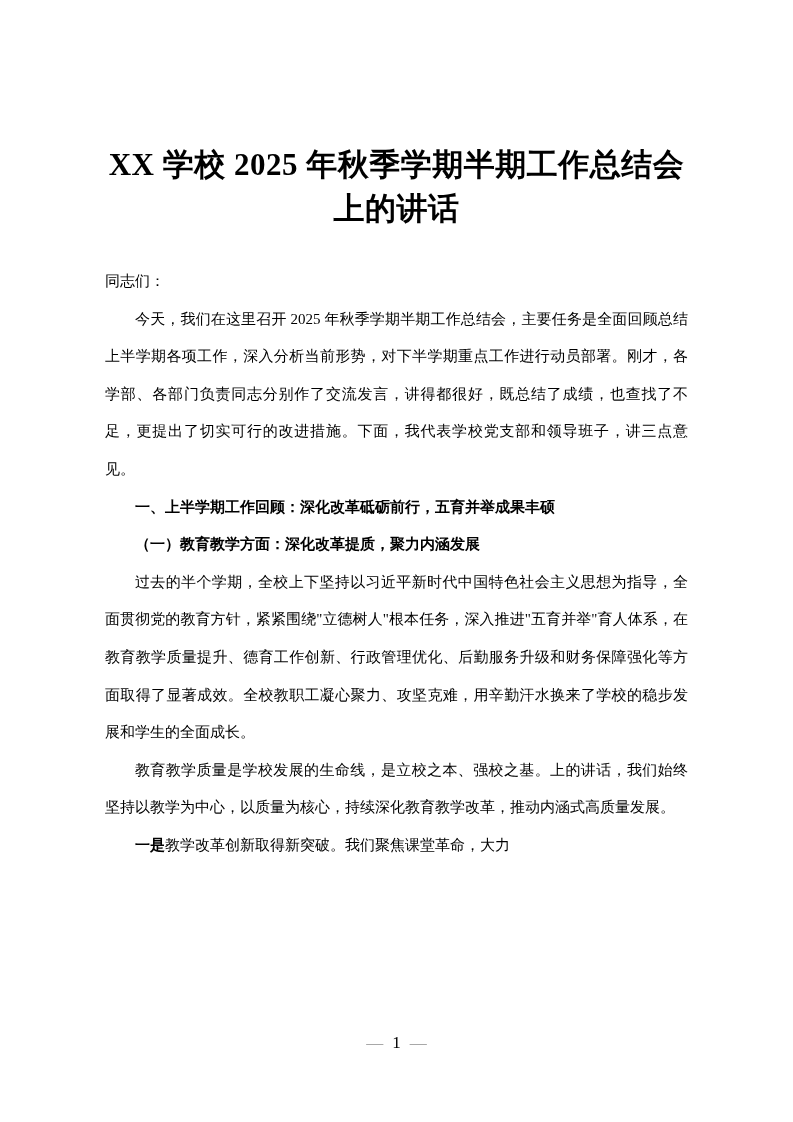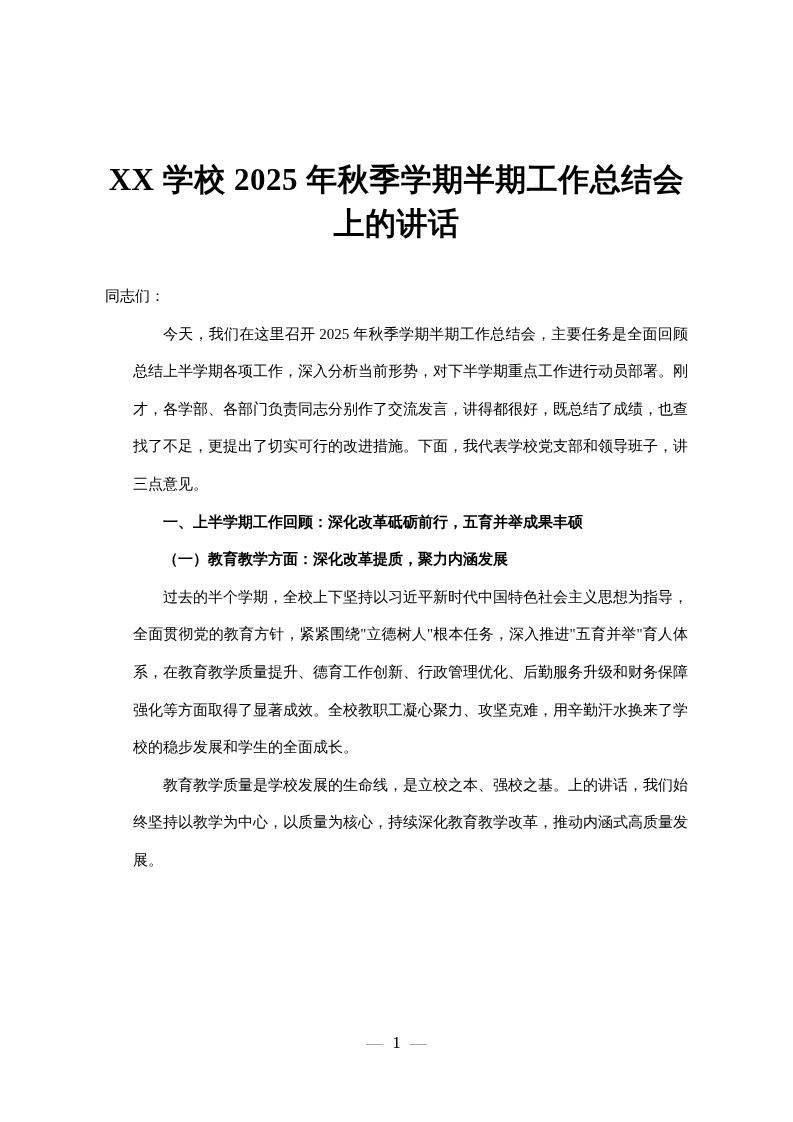--- a/index.html
+++ b/index.html
@@ -16,21 +16,21 @@
     position: relative;
     width: 793px;
     height: 1122px;
     background: #ffffff;
     color: #000000;
     font-family: "Liberation Serif", "DejaVu Serif", serif;
   }
   .content {
     position: absolute;
     left: 105px;
-    top: 158px;
+    top: 143px;
     width: 583px;
   }
   .title {
     margin: 0 0 32px 0;
     font-size: 31px;
     line-height: 44px;
     font-weight: 700;
     text-align: center;
     letter-spacing: 0.5px;
   }
@@ -42,21 +42,20 @@
   .para {
     margin: 0;
     font-size: 15px;
     line-height: 37.6px;
     text-align: justify;
     letter-spacing: 0;
     word-break: break-all;
   }
   .para {
     text-indent: 2em;
-    margin-left: 28px;
   }
   .heading {
     font-weight: 700;
   }
   .lead {
     font-weight: 700;
   }
   .footer {
     position: absolute;
     left: 0;
@@ -90,19 +89,20 @@
     <p class="para">今天，我们在这里召开 2025 年秋季学期半期工作总结会，主要任务是全面回顾总结上半学期各项工作，深入分析当前形势，对下半学期重点工作进行动员部署。刚才，各学部、各部门负责同志分别作了交流发言，讲得都很好，既总结了成绩，也查找了不足，更提出了切实可行的改进措施。下面，我代表学校党支部和领导班子，讲三点意见。</p>
 
     <p class="para heading">一、上半学期工作回顾：深化改革砥砺前行，五育并举成果丰硕</p>
 
     <p class="para heading">（一）教育教学方面：深化改革提质，聚力内涵发展</p>
 
     <p class="para">过去的半个学期，全校上下坚持以习近平新时代中国特色社会主义思想为指导，全面贯彻党的教育方针，紧紧围绕"立德树人"根本任务，深入推进"五育并举"育人体系，在教育教学质量提升、德育工作创新、行政管理优化、后勤服务升级和财务保障强化等方面取得了显著成效。全校教职工凝心聚力、攻坚克难，用辛勤汗水换来了学校的稳步发展和学生的全面成长。</p>
 
     <p class="para">教育教学质量是学校发展的生命线，是立校之本、强校之基。上的讲话，我们始终坚持以教学为中心，以质量为核心，持续深化教育教学改革，推动内涵式高质量发展。</p>
 
+    <p class="para"><b class="lead">一是</b><span>教学改革创新取得新突破。我们聚焦课堂革命，大力</span></p>
 
   </div>
 
   <div class="footer">
     <span class="dash">—</span><span class="pagenum">1</span><span class="dash">—</span>
   </div>
 </div>
 
 </body></html>

